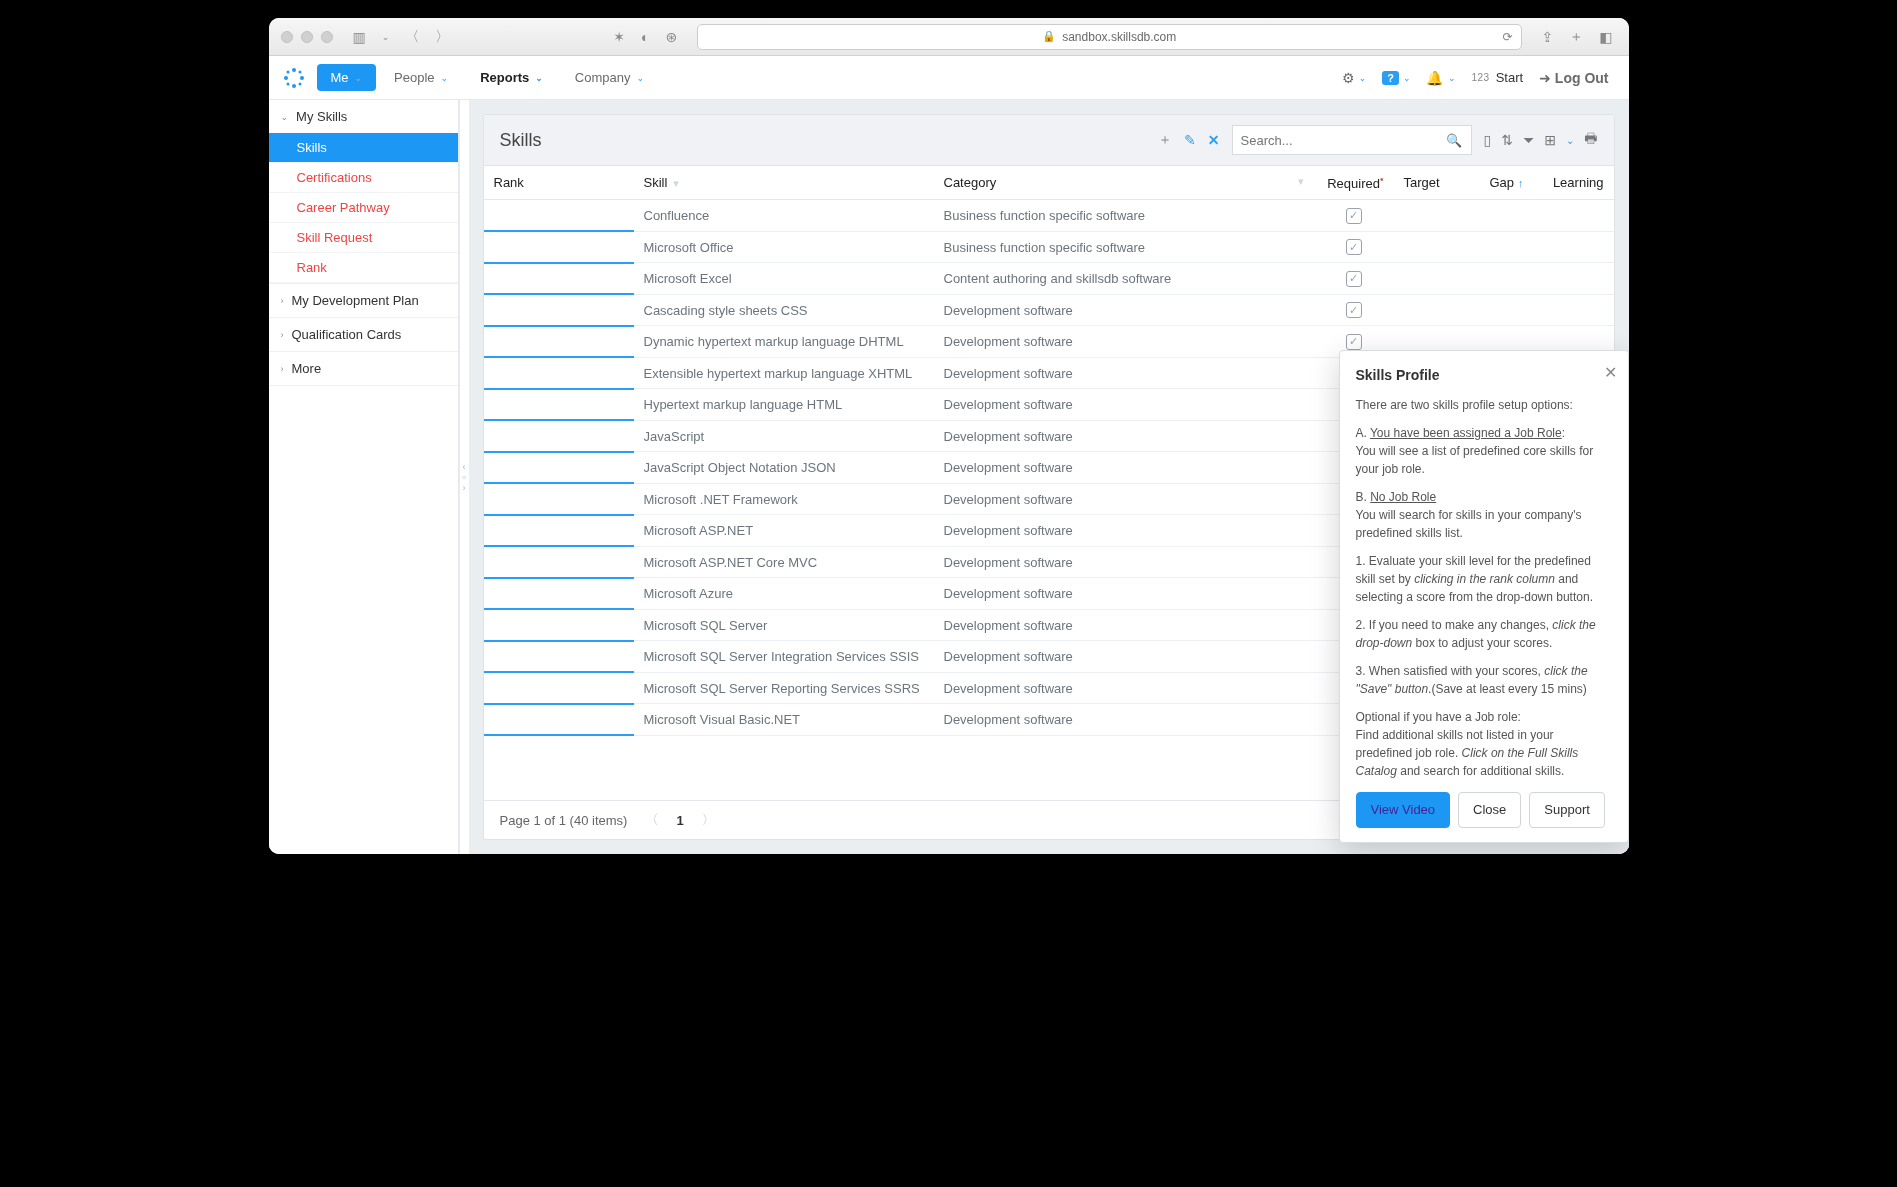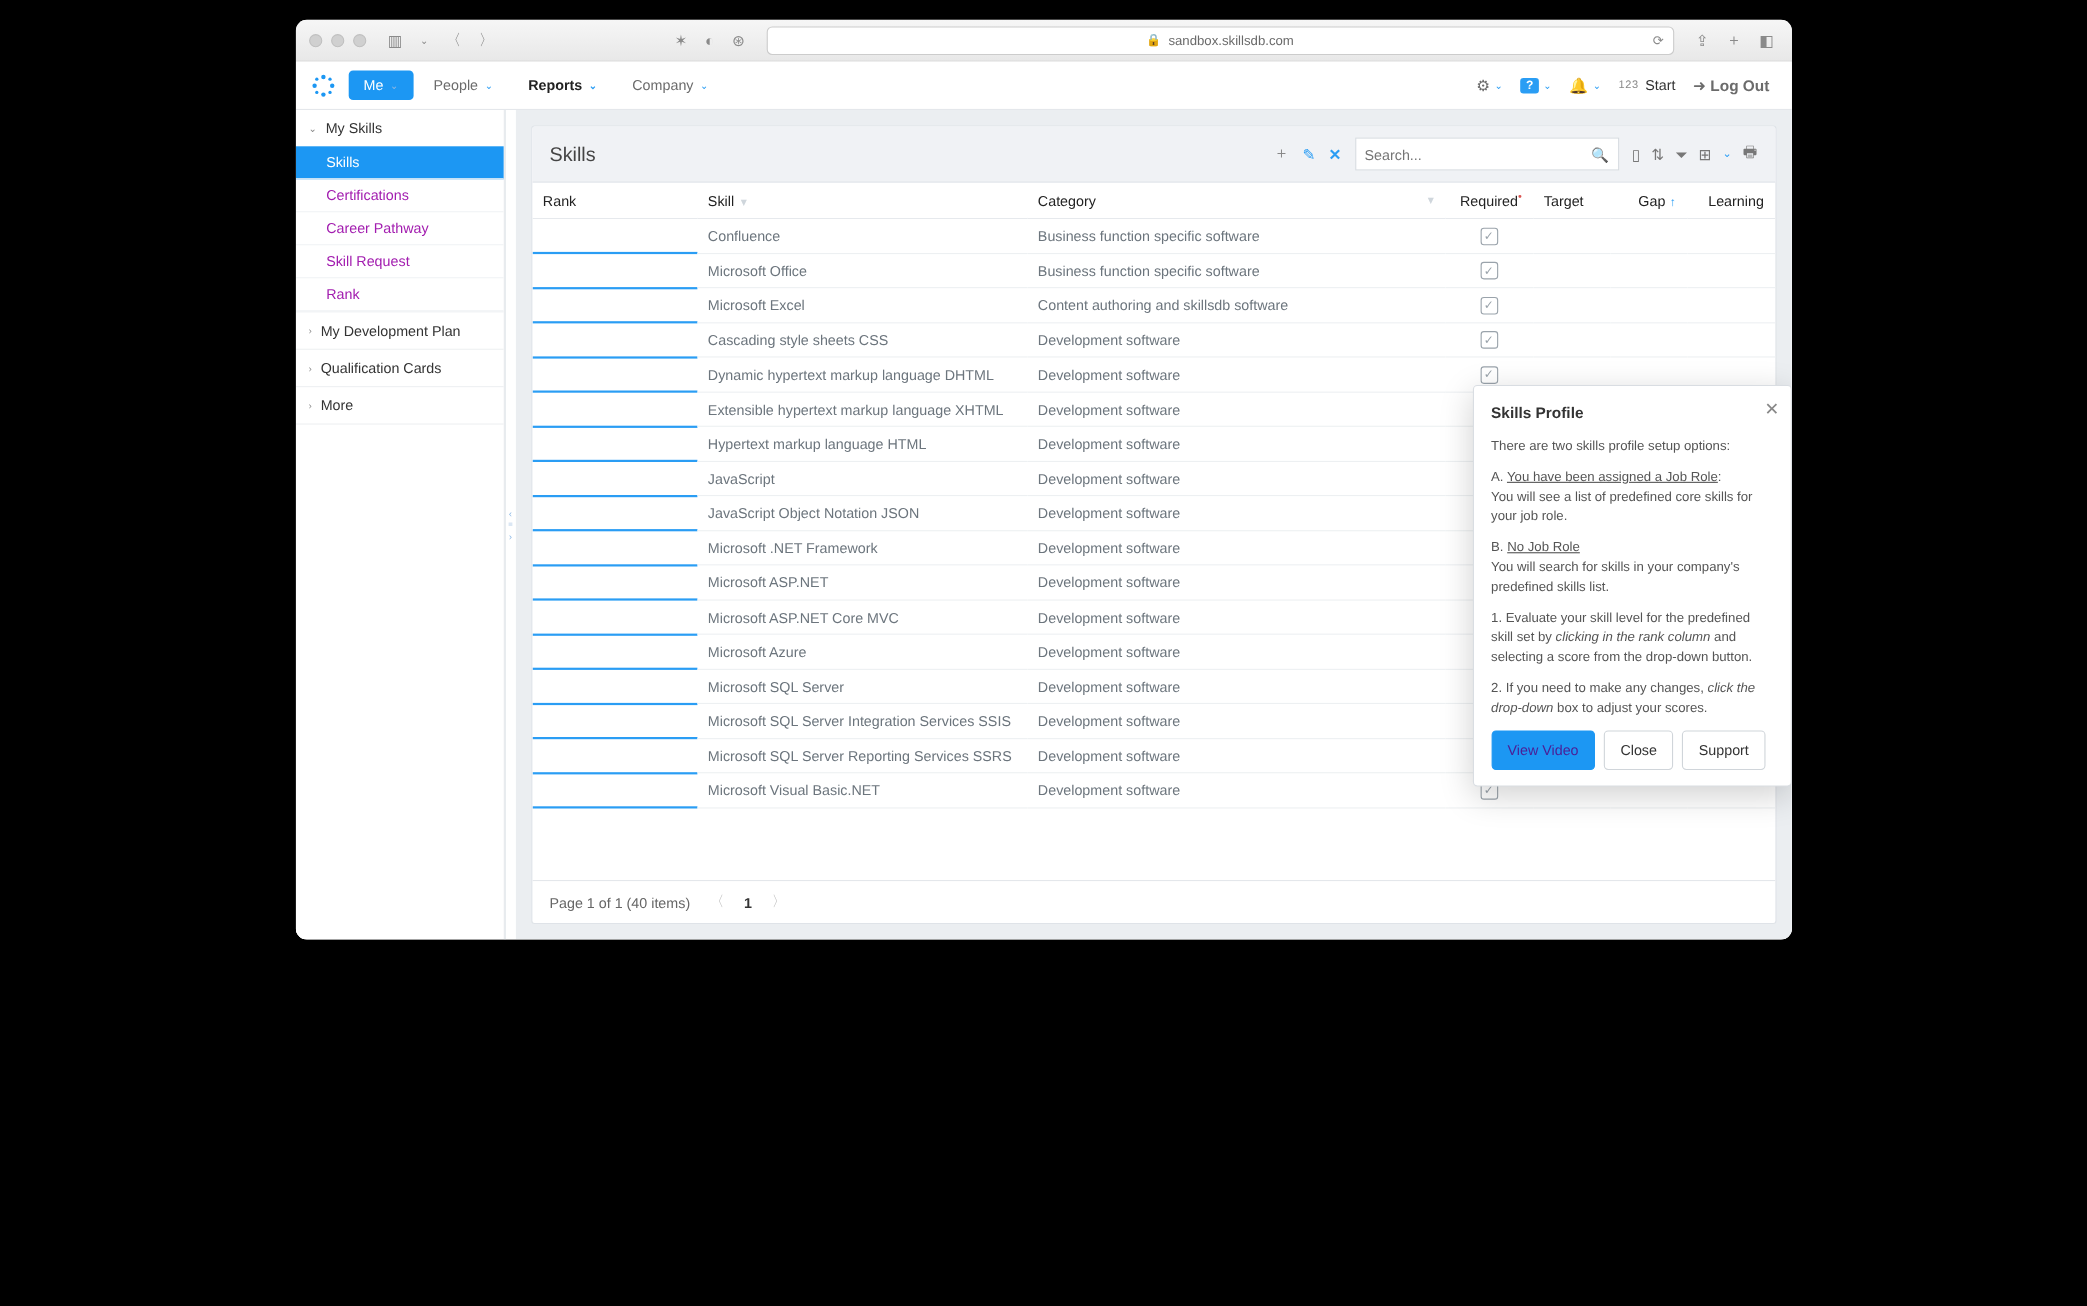--- a/index.html
+++ b/index.html
@@ -79,21 +79,21 @@
   .sidebar {
     width:190px; border-right:1px solid #e4e7eb; background:#fff;
     overflow:hidden;
   }
   .side-group { border-bottom:1px solid #eef0f2;}
   .side-hdr {
     padding:9px 12px; font-size:13px; color:#333; display:flex; align-items:center; gap:8px; cursor:pointer;
   }
   .side-hdr .chev { font-size:9px; color:#888;}
   .side-item {
-    padding:7px 12px 7px 28px; font-size:13px; color:#a21caf; cursor:pointer;
+    padding:7px 12px 7px 28px; font-size:13px; color:#ef4444; cursor:pointer;
     border-bottom:1px solid #f1f3f5;
   }
   .side-item.active { background:#1c97f3; color:#fff;}
   .collapser {
     width:10px; background:#fff; border-left:1px solid #e8ecef; display:flex; flex-direction:column; justify-content:center; align-items:center; gap:2px; color:#8bb8e6; font-size:9px;
   }
   
   .content { flex:1; background:#ebeef1; padding:14px; overflow:hidden; position:relative;}
   .panel {
     background:#fff; border:1px solid #dfe3e8; border-radius:3px; height:100%;
@@ -483,20 +483,22 @@
       </div>
 
       <div class="popup">
         <span class="x">✕</span>
         <h3>Skills Profile</h3>
         <p>There are two skills profile setup options:</p>
         <p><span>A. </span><span class="ul">You have been assigned a Job Role</span><span>:</span><br><span>You will see a list of predefined core skills for your job role.</span></p>
         <p><span>B. </span><span class="ul">No Job Role</span><br><span>You will search for skills in your company's predefined skills list.</span></p>
         <p><span>1. Evaluate your skill level for the predefined skill set by </span><span class="it">clicking in the rank column</span><span> and selecting a score from the drop-down button.</span></p>
         <p><span>2. If you need to make any changes, </span><span class="it">click the drop-down</span><span> box to adjust your scores.</span></p>
+        <p><span>3. When satisfied with your scores, </span><span class="it">click the "Save" button</span><span>.(Save at least every 15 mins)</span></p>
+        <p><span>Optional if you have a Job role:</span><br><span>Find additional skills not listed in your predefined job role.  </span><span class="it">Click on the Full Skills Catalog</span><span> and search for additional skills.</span></p>
         <div class="popup-btns">
           <div class="btn primary">View Video</div>
           <div class="btn">Close</div>
           <div class="btn">Support</div>
         </div>
       </div>
     </div>
   </div>
 </div>
 

